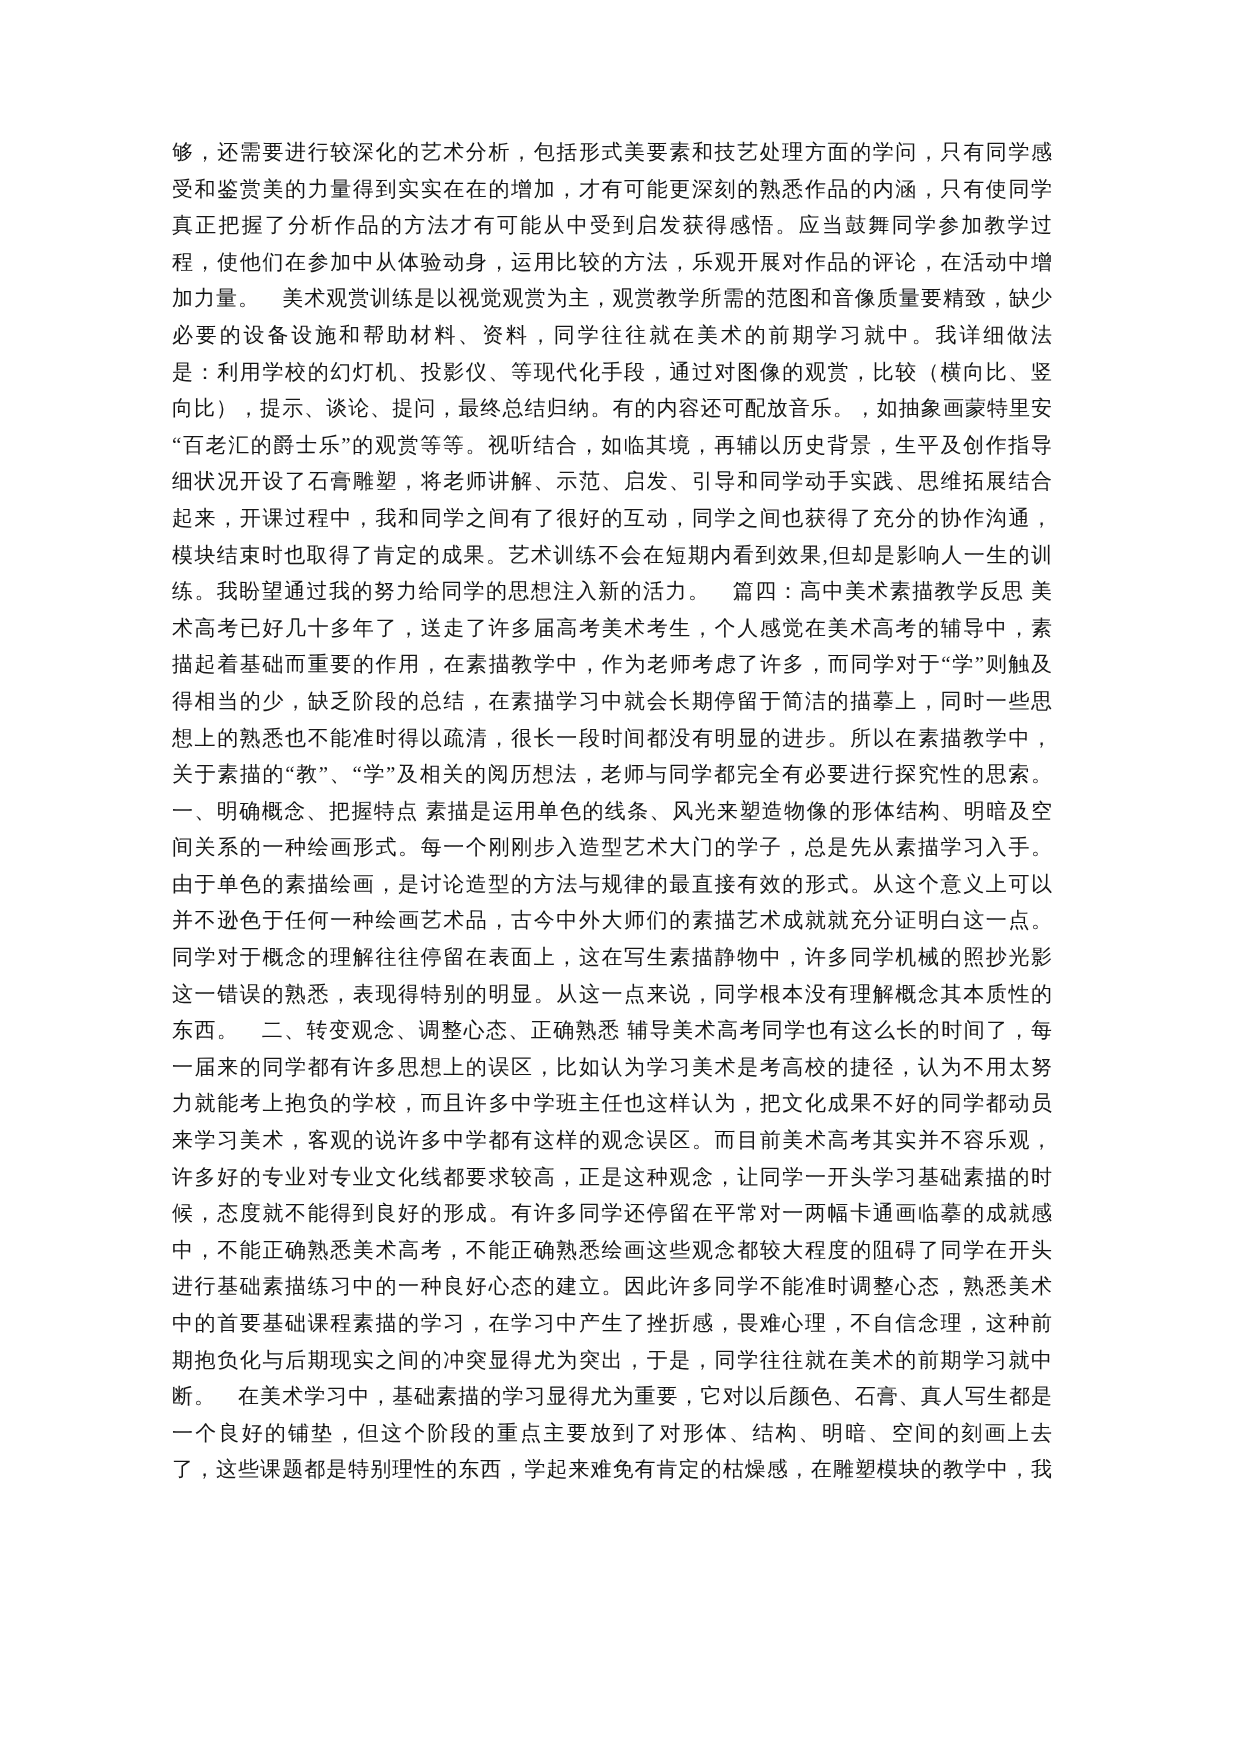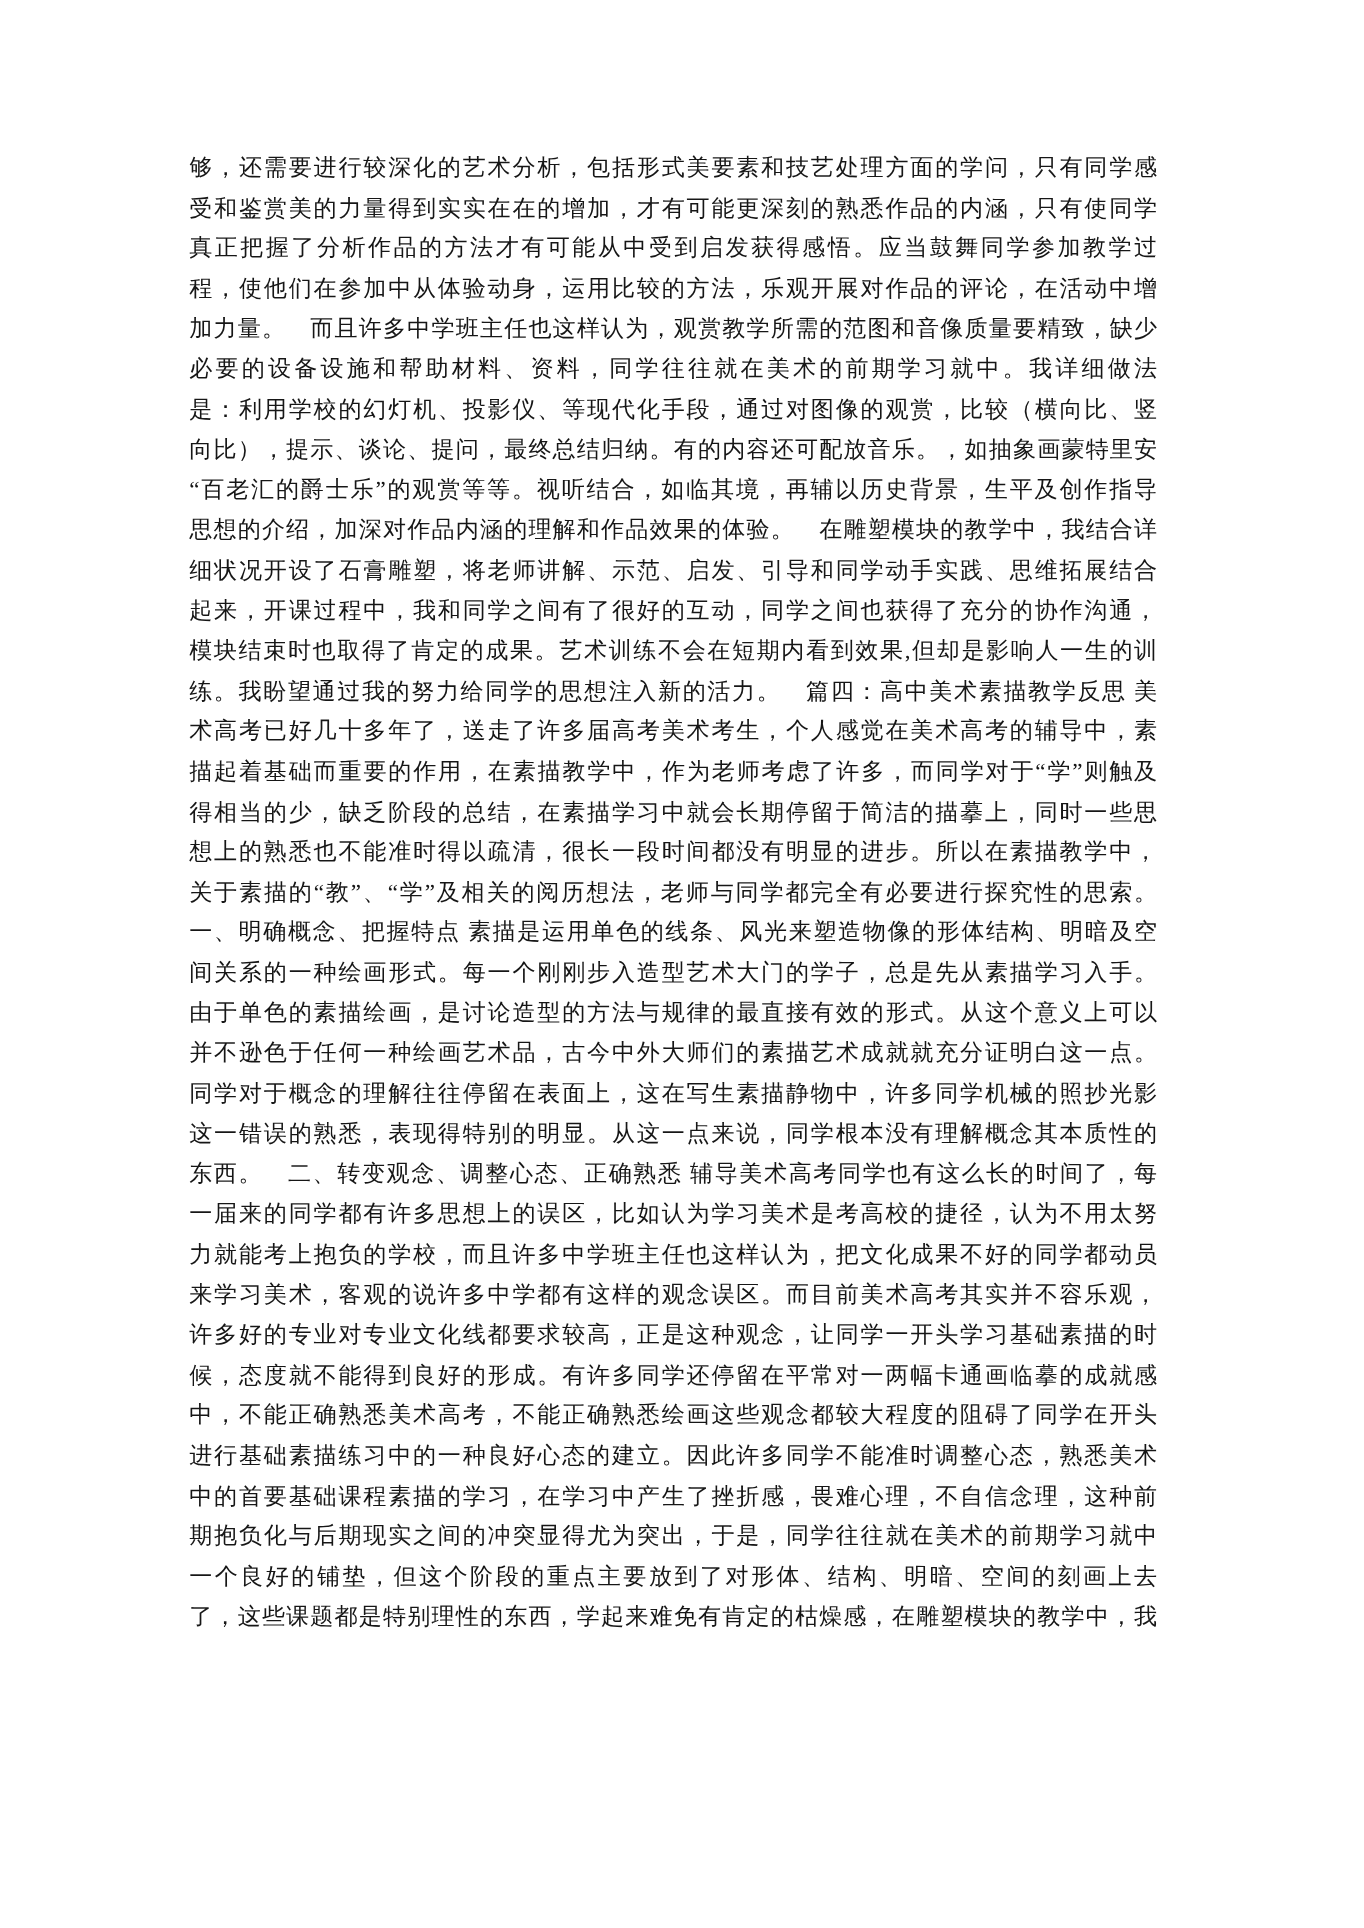--- a/index.html
+++ b/index.html
@@ -42,26 +42,25 @@
 </style>
 </head>
 <body style="background: rgb(255, 255, 255);">
 
 <div class="page">
   <div class="text-block" style="color: rgb(22, 22, 22);">
       <div class="line">够，还需要进行较深化的艺术分析，包括形式美要素和技艺处理方面的学问，只有同学感</div>
       <div class="line">受和鉴赏美的力量得到实实在在的增加，才有可能更深刻的熟悉作品的内涵，只有使同学</div>
       <div class="line">真正把握了分析作品的方法才有可能从中受到启发获得感悟。应当鼓舞同学参加教学过</div>
       <div class="line">程，使他们在参加中从体验动身，运用比较的方法，乐观开展对作品的评论，在活动中增</div>
-      <div class="line">加力量。　而且许多中学班主任也这样认为，观赏教学所需的范图和音像质量要精致，缺少</div>
+      <div class="line">加力量。　美术观赏训练是以视觉观赏为主，观赏教学所需的范图和音像质量要精致，缺少</div>
       <div class="line">必要的设备设施和帮助材料、资料，同学往往就在美术的前期学习就中。我详细做法</div>
       <div class="line">是：利用学校的幻灯机、投影仪、等现代化手段，通过对图像的观赏，比较（横向比、竖</div>
       <div class="line">向比），提示、谈论、提问，最终总结归纳。有的内容还可配放音乐。，如抽象画蒙特里安</div>
       <div class="line">“百老汇的爵士乐”的观赏等等。视听结合，如临其境，再辅以历史背景，生平及创作指导</div>
-      <div class="line">思想的介绍，加深对作品内涵的理解和作品效果的体验。　在雕塑模块的教学中，我结合详</div>
       <div class="line">细状况开设了石膏雕塑，将老师讲解、示范、启发、引导和同学动手实践、思维拓展结合</div>
       <div class="line">起来，开课过程中，我和同学之间有了很好的互动，同学之间也获得了充分的协作沟通，</div>
       <div class="line">模块结束时也取得了肯定的成果。艺术训练不会在短期内看到效果,但却是影响人一生的训</div>
       <div class="line">练。我盼望通过我的努力给同学的思想注入新的活力。　篇四：高中美术素描教学反思 美</div>
       <div class="line">术高考已好几十多年了，送走了许多届高考美术考生，个人感觉在美术高考的辅导中，素</div>
       <div class="line">描起着基础而重要的作用，在素描教学中，作为老师考虑了许多，而同学对于“学”则触及</div>
       <div class="line">得相当的少，缺乏阶段的总结，在素描学习中就会长期停留于简洁的描摹上，同时一些思</div>
       <div class="line">想上的熟悉也不能准时得以疏清，很长一段时间都没有明显的进步。所以在素描教学中，</div>
       <div class="line">关于素描的“教”、“学”及相关的阅历想法，老师与同学都完全有必要进行探究性的思索。</div>
       <div class="line">一、明确概念、把握特点 素描是运用单色的线条、风光来塑造物像的形体结构、明暗及空</div>
@@ -73,16 +72,17 @@
       <div class="line">东西。　二、转变观念、调整心态、正确熟悉 辅导美术高考同学也有这么长的时间了，每</div>
       <div class="line">一届来的同学都有许多思想上的误区，比如认为学习美术是考高校的捷径，认为不用太努</div>
       <div class="line">力就能考上抱负的学校，而且许多中学班主任也这样认为，把文化成果不好的同学都动员</div>
       <div class="line">来学习美术，客观的说许多中学都有这样的观念误区。而目前美术高考其实并不容乐观，</div>
       <div class="line">许多好的专业对专业文化线都要求较高，正是这种观念，让同学一开头学习基础素描的时</div>
       <div class="line">候，态度就不能得到良好的形成。有许多同学还停留在平常对一两幅卡通画临摹的成就感</div>
       <div class="line">中，不能正确熟悉美术高考，不能正确熟悉绘画这些观念都较大程度的阻碍了同学在开头</div>
       <div class="line">进行基础素描练习中的一种良好心态的建立。因此许多同学不能准时调整心态，熟悉美术</div>
       <div class="line">中的首要基础课程素描的学习，在学习中产生了挫折感，畏难心理，不自信念理，这种前</div>
       <div class="line">期抱负化与后期现实之间的冲突显得尤为突出，于是，同学往往就在美术的前期学习就中</div>
+      <div class="line">断。　在美术学习中，基础素描的学习显得尤为重要，它对以后颜色、石膏、真人写生都是</div>
       <div class="line">一个良好的铺垫，但这个阶段的重点主要放到了对形体、结构、明暗、空间的刻画上去</div>
       <div class="line">了，这些课题都是特别理性的东西，学起来难免有肯定的枯燥感，在雕塑模块的教学中，我</div>
     </div>
 </div>
 
 </body></html>

